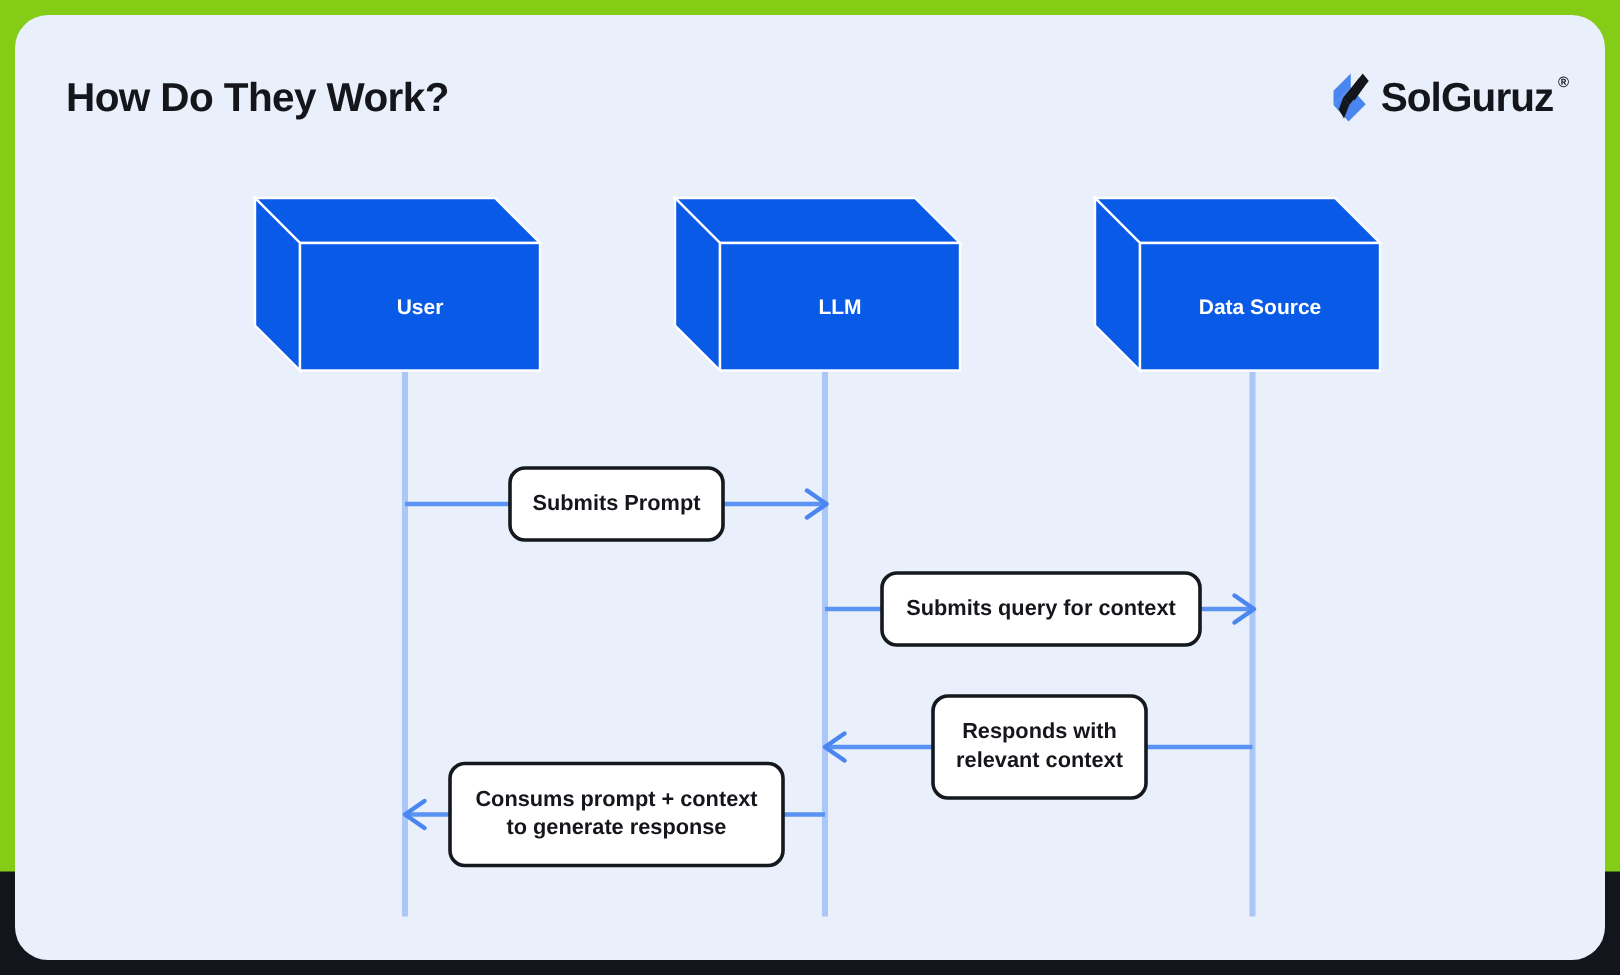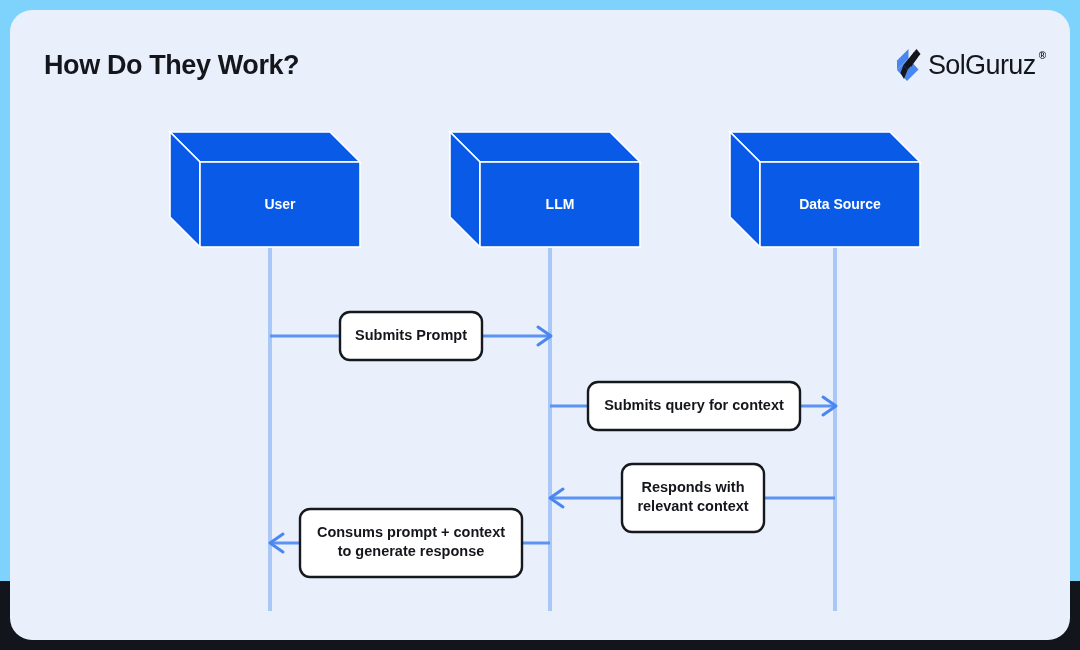--- a/index.html
+++ b/index.html
@@ -9,21 +9,21 @@
     height: 650px;
     background: #12161c;
     font-family: "Liberation Sans", sans-serif;
     overflow: hidden;
   }
 
   #frame {
     position: relative;
     width: 1080px;
     height: 581px;
-    background: #7dd3fc;
+    background: #84cc16;
     box-sizing: border-box;
   }
 
   #card {
     position: absolute;
     left: 10px;
     top: 10px;
     width: 1060px;
     height: 630px;
     background: #e9effb;
@@ -49,21 +49,21 @@
     right: 24px;
     top: 36px;
     display: flex;
     align-items: center;
     gap: 3px;
     height: 38px;
   }
   #logo-mark { width: 30px; height: 34px; display:block; }
   #logo-text {
     font-size: 27px;
-    font-weight: normal;
+    font-weight: bold;
     color: #14161b;
     letter-spacing: -0.6px;
     white-space: nowrap;
   }
   #logo-reg {
     font-size: 10px;
     font-weight: bold;
     color: #14161b;
     align-self: flex-start;
     margin-top: 4px;

